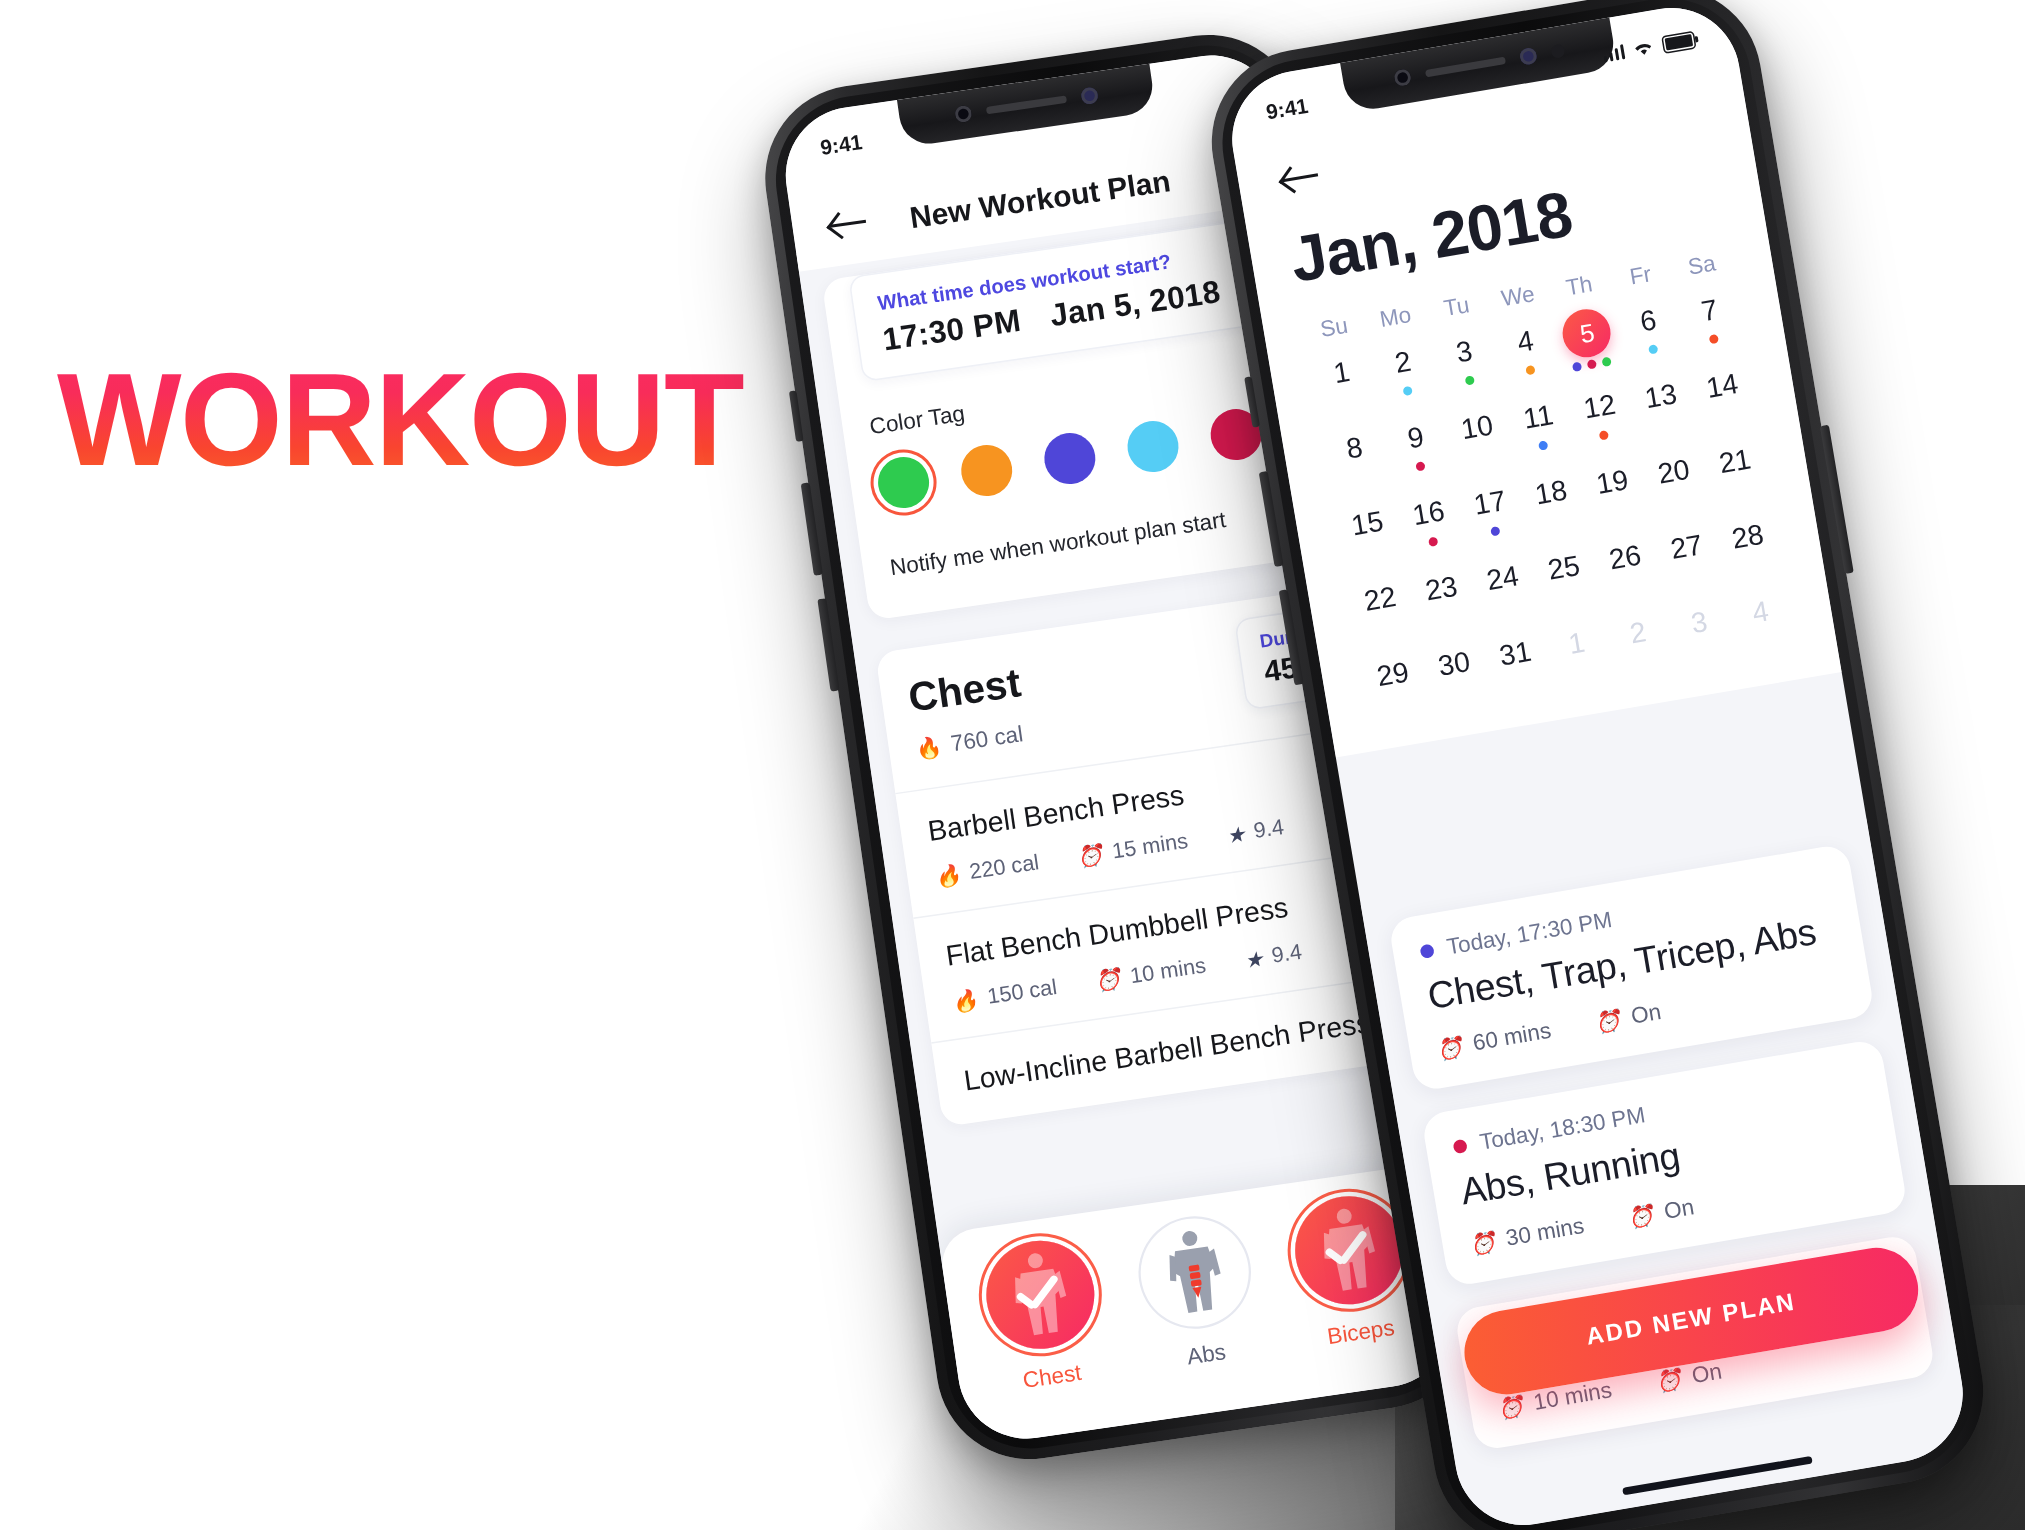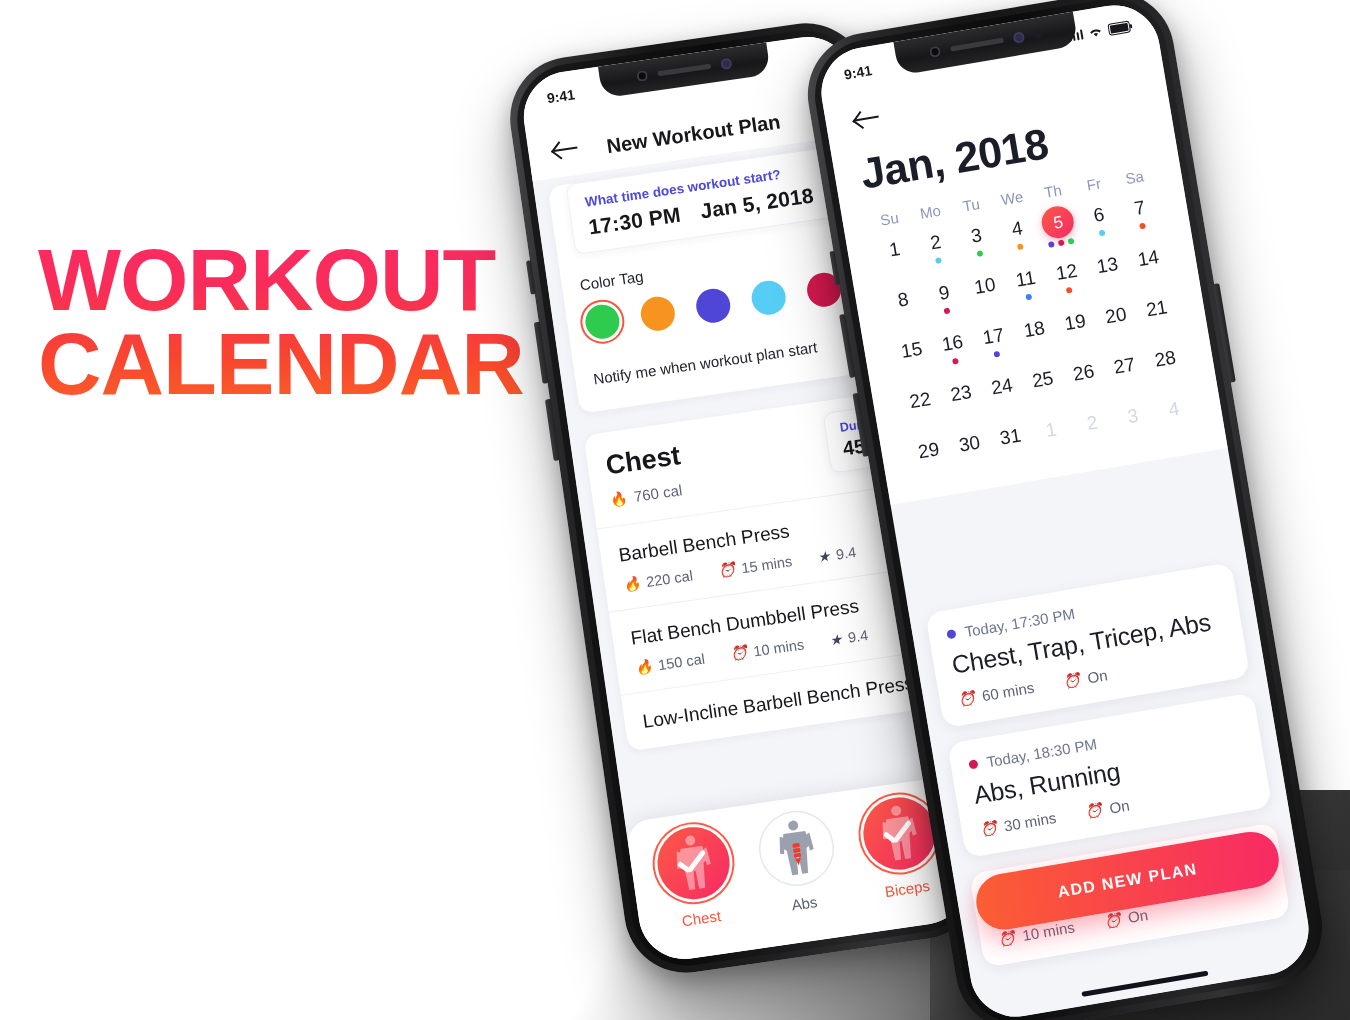--- a/index.html
+++ b/index.html
@@ -181,21 +181,20 @@
 </head>
 <body>
 
 <div class="stage">
 
   <div class="floor"></div>
   <div class="floor2"></div>
 
   <div class="headline">
     <span>WORKOUT</span>
-    <span class="l2">CALENDAR</span>
   </div>
 
   <div class="phone" id="phone-left">
     <div class="body-shell"></div>
     <div class="body-inner"></div>
     <div class="sidebtn" style="left:-4px;top:196px;width:5px;height:34px;"></div>
     <div class="sidebtn" style="left:-5px;top:258px;width:6px;height:62px;"></div>
     <div class="sidebtn" style="left:-5px;top:336px;width:6px;height:62px;"></div>
     <div class="sidebtn" style="right:-5px;top:290px;width:6px;height:96px;"></div>
 

